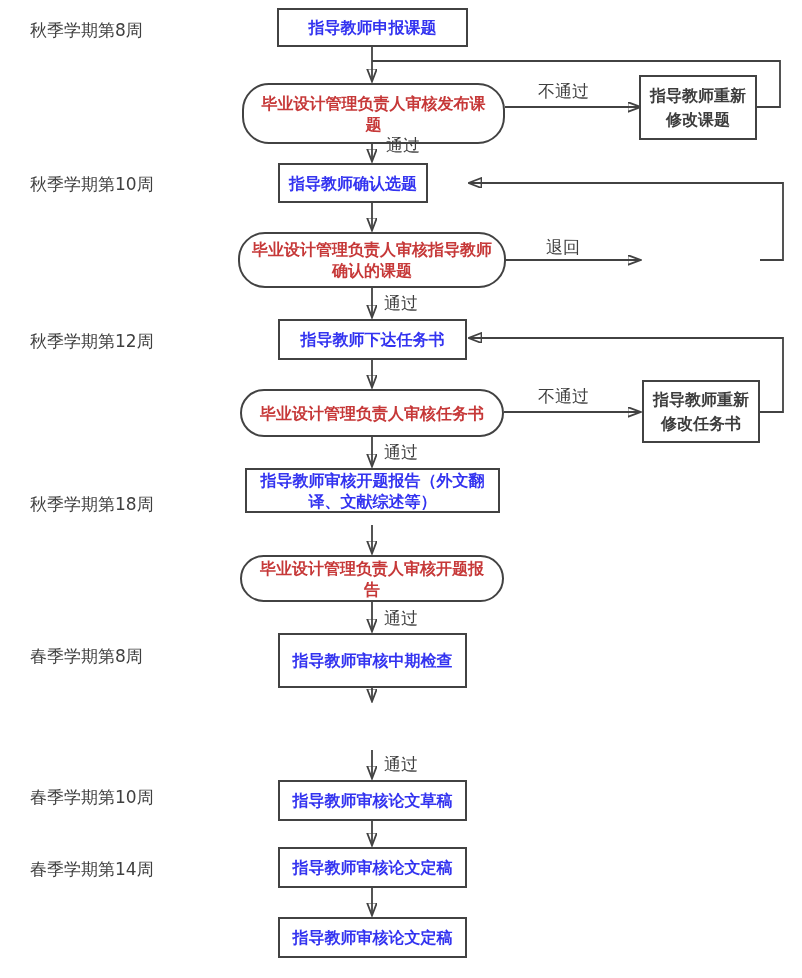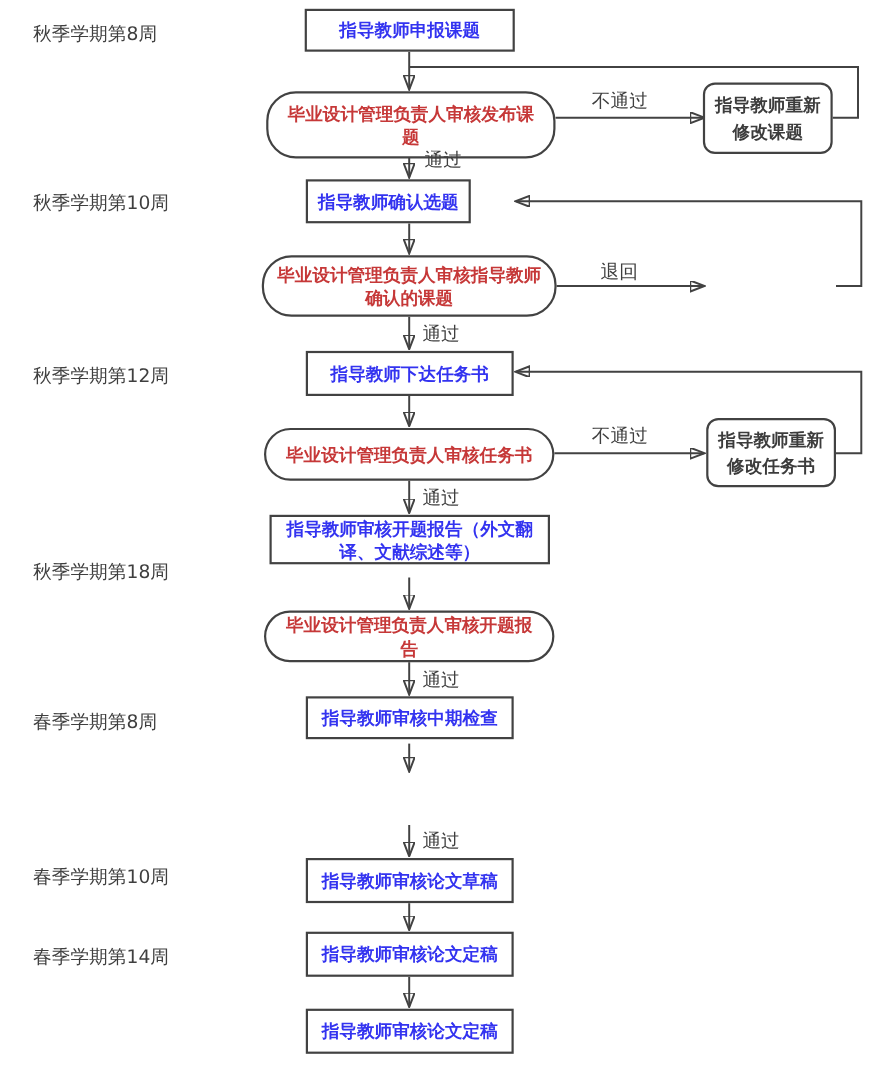--- a/index.html
+++ b/index.html
@@ -19,50 +19,50 @@
   #connectors path{fill:none;stroke:var(--border);stroke-width:1.8;}
   .node{
     position:absolute;box-sizing:border-box;z-index:2;
     border:2px solid var(--border);background:#fff;
     display:flex;align-items:center;justify-content:center;
     text-align:center;font-size:16px;font-weight:bold;line-height:21px;
     padding:2px 4px;
   }
   .teacher{color:var(--teacher-text);}
   .manager{color:var(--manager-text);border-radius:27px;padding:2px 11px;}
-  .redo{color:#3c3c3c;line-height:24px;border-radius:11px;}
+  .redo{color:#3c3c3c;line-height:24px;}
   .timeline-label{
     position:absolute;left:30px;z-index:2;
     color:var(--label-text);font-size:17px;white-space:nowrap;
   }
   .edge-label{
     position:absolute;z-index:2;
     color:var(--label-text);font-size:17px;white-space:nowrap;
   }
   
   #b1{left:277px;top:8px;  width:191px;height:39px;}
   #b2{left:278px;top:163px;width:150px;height:40px;}
   #b3{left:278px;top:319px;width:189px;height:41px;}
   #b4{left:245px;top:468px;width:255px;height:45px;}
-  #b5{left:278px;top:633px;width:189px;height:39px;}
+  #b5{left:278px;top:633px;width:189px;height:55px;}
   #b6{left:278px;top:780px;width:189px;height:41px;}
   #b7{left:278px;top:847px;width:189px;height:41px;}
   #b8{left:278px;top:917px;width:189px;height:41px;}
   
   #s1{left:242px;top:83px; width:263px;height:61px;}
   #s2{left:238px;top:232px;width:268px;height:56px;}
   #s3{left:240px;top:389px;width:264px;height:48px;}
   #s4{left:240px;top:555px;width:264px;height:47px;}
   #s5{left:240px;top:703px;width:264px;height:47px;}
   
   #r1{left:639px;top:75px; width:118px;height:65px;}
   #r2{left:642px;top:228px;width:118px;height:64px;}
   #r3{left:642px;top:380px;width:118px;height:63px;}
   
-  #t1{top:19px;} #t2{top:173px;} #t3{top:330px;} #t4{top:508px;text-align:right;}
+  #t1{top:19px;} #t2{top:173px;} #t3{top:330px;} #t4{top:493px;text-align:right;}
   #t5{top:645px;} #t6{top:786px;} #t7{top:858px;}
   
   #el-fail1{left:538px;top:80px;}
   #el-pass1{left:386px;top:134px;}
   #el-back1{left:546px;top:236px;}
   #el-pass2{left:384px;top:292px;}
   #el-fail2{left:538px;top:385px;}
   #el-pass3{left:384px;top:441px;}
   #el-pass4{left:384px;top:607px;}
   #el-pass5{left:384px;top:753px;}

